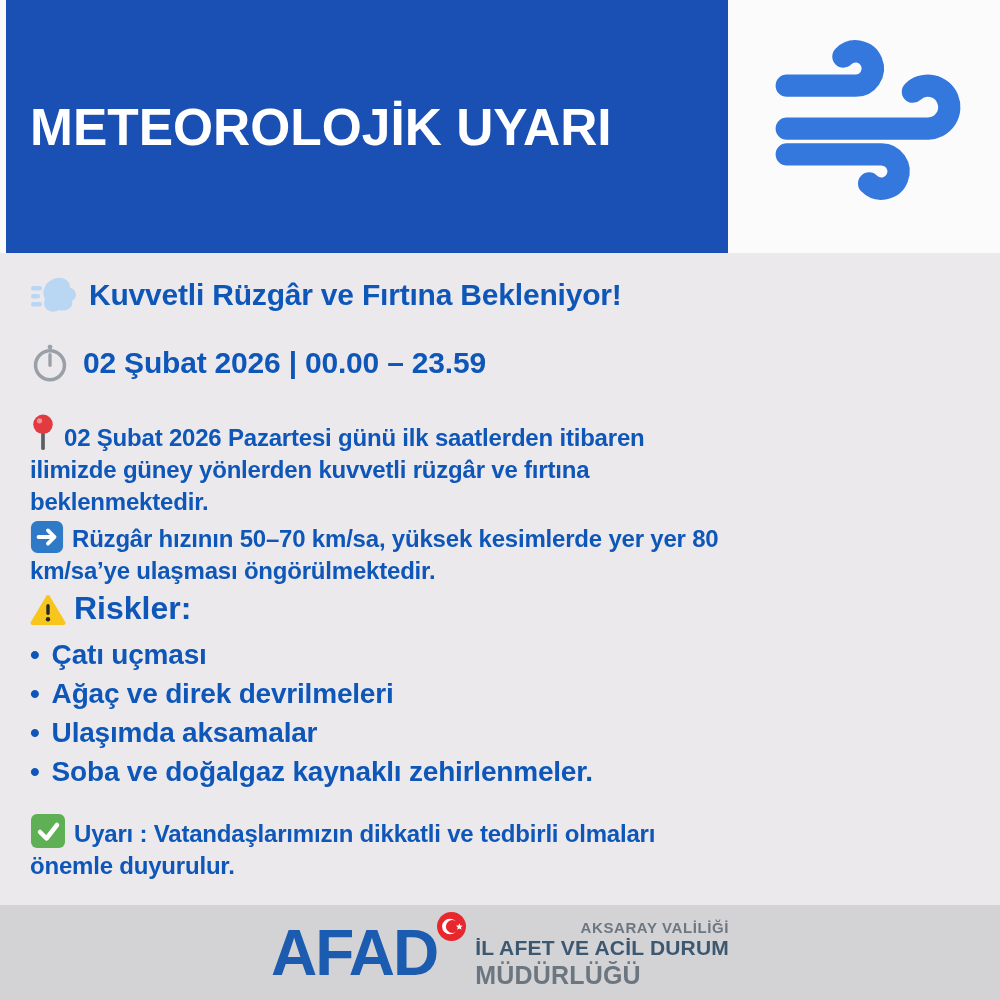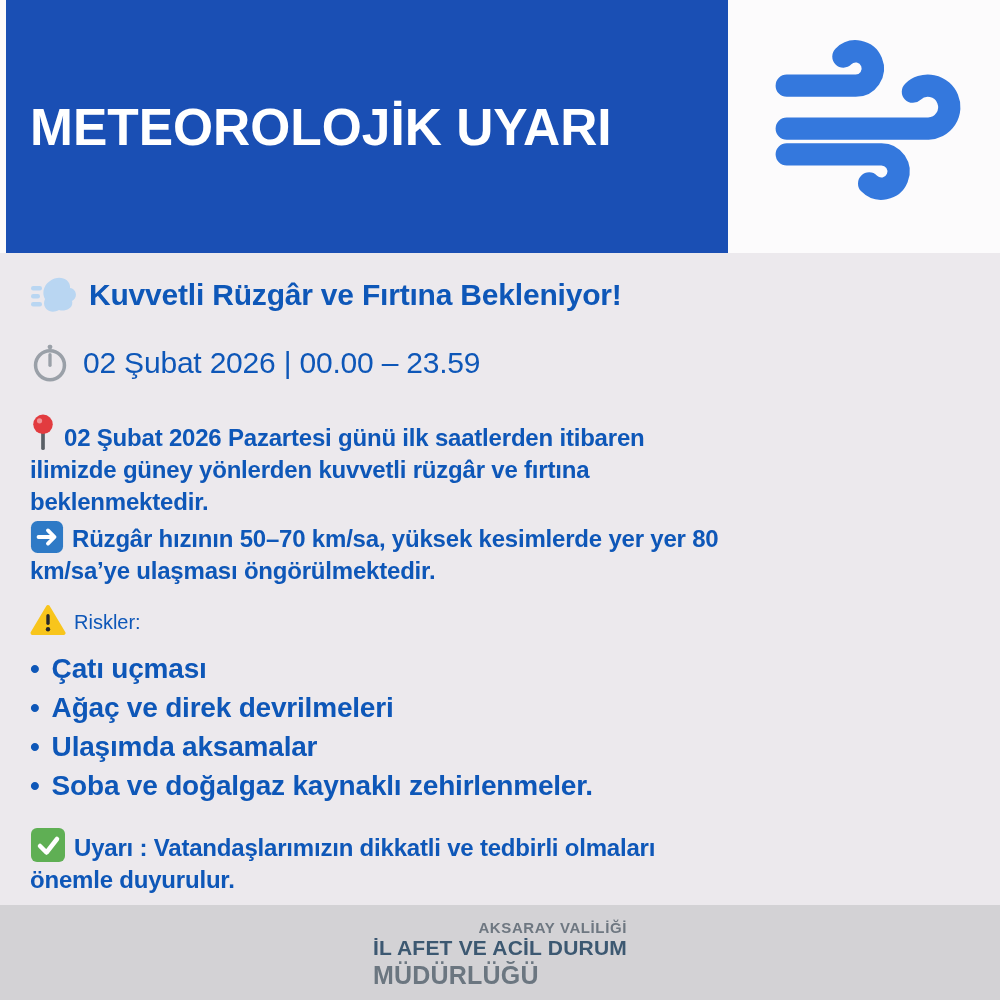--- a/index.html
+++ b/index.html
@@ -13,25 +13,25 @@
   .poster-title { color:#ffffff; font-size:52px; font-weight:bold; letter-spacing:0px; transform:scaleX(0.99); transform-origin:left center; white-space:nowrap; }
   .header-icon-panel { flex:1; background:#fcfbfc; display:flex; align-items:center; justify-content:center; }
   .wind-svg { width:212px; height:206px; margin-top:-14px; }
 
   
   .body-area { position:absolute; top:253px; left:0; width:960px; height:652px; padding:14px 30px 0 30px; overflow:hidden; color:#0e57b8; }
   .row { display:flex; align-items:center; gap:13px; }
   .headline-row { margin-top:8px; }
   .headline-text { font-size:30px; font-weight:bold; letter-spacing:-0.2px; }
   .date-row { margin-top:28px; }
-  .date-text { font-size:30px; font-weight:normal; letter-spacing:-0.2px; }
+  .date-text { font-size:30px; font-weight:bold; letter-spacing:-0.2px; }
   .para { font-size:24px; font-weight:bold; line-height:32px; letter-spacing:-0.2px; white-space:pre-line; }
   .para-loc { margin-top:30px; }
   .para-wind { margin-top:2px; }
-  .risks-row { margin-top:16px; font-size:20px; font-weight:normal; line-height:38px; }
+  .risks-row { margin-top:2px; font-size:32px; font-weight:bold; line-height:38px; }
   .icon-inline { vertical-align:-7px; margin-right:8px; }
   ul.risks { list-style:none; margin-top:8px; }
   ul.risks li { font-size:28px; font-weight:bold; line-height:39px; letter-spacing:-0.2px; }
   .bullet { margin-right:12px; }
   .warning-para { margin-top:22px; }
 
   
   .footer { position:absolute; top:905px; left:0; width:1000px; height:95px; background:#d3d2d5; display:flex; align-items:center; justify-content:center; gap:24px; }
   .afad-logo { position:relative; padding-right:14px; }
   .afad-word { font-size:64px; font-weight:bold; color:#1b5cb0; letter-spacing:-2px; line-height:1; }
@@ -111,20 +111,29 @@
 
     <div class="para warning-para"><svg class="icon-inline" width="36" height="36" viewBox="0 0 36 36">
           <rect x="1" y="1" width="34" height="34" rx="6" fill="#5faf54"></rect>
           <path d="M10 19 l6.5 6.5 L27 12" stroke="#ffffff" stroke-width="4.5" fill="none" stroke-linecap="round" stroke-linejoin="round"></path>
         </svg><span>Uyarı : Vatandaşlarımızın dikkatli ve tedbirli olmaları
 önemle duyurulur.</span></div>
 
   </div>
 
   <div class="footer">
+    <div class="afad-logo">
+      <span class="afad-word">AFAD</span>
+      <svg class="roundel-svg" viewBox="0 0 30 30">
+        <circle cx="15" cy="15" r="14" fill="#e8262d"></circle>
+        <circle cx="13.5" cy="15" r="7.6" fill="#ffffff"></circle>
+        <circle cx="15.8" cy="15" r="6.2" fill="#e8262d"></circle>
+        <polygon points="22.6,11.9 23.5,14.1 25.9,14.2 24.1,15.8 24.7,18.1 22.6,16.9 20.5,18.1 21.1,15.8 19.3,14.2 21.7,14.1" fill="#ffffff"></polygon>
+      </svg>
+    </div>
     <div class="org-block">
       <span class="org1">AKSARAY VALİLİĞİ</span>
       <span class="org2">İL AFET VE ACİL DURUM</span>
       <span class="org3">MÜDÜRLÜĞÜ</span>
     </div>
   </div>
 
 </div>
 
 </body></html>

